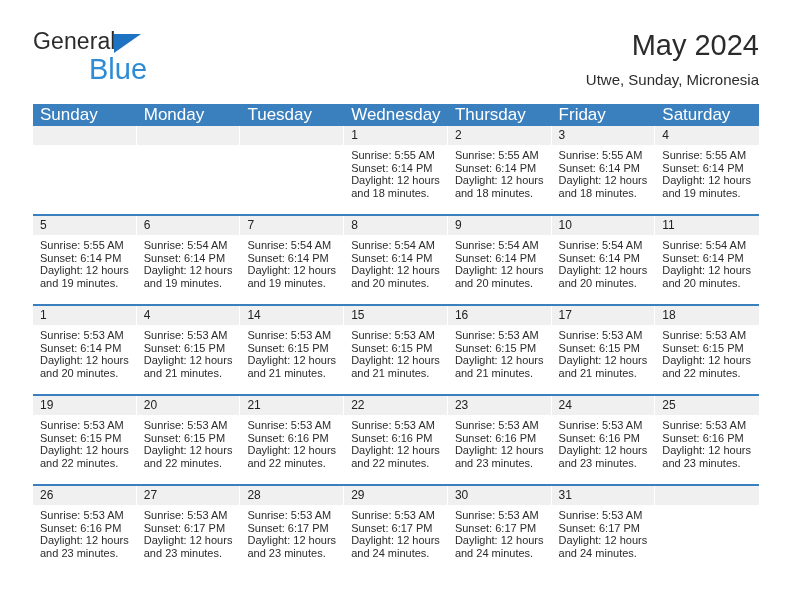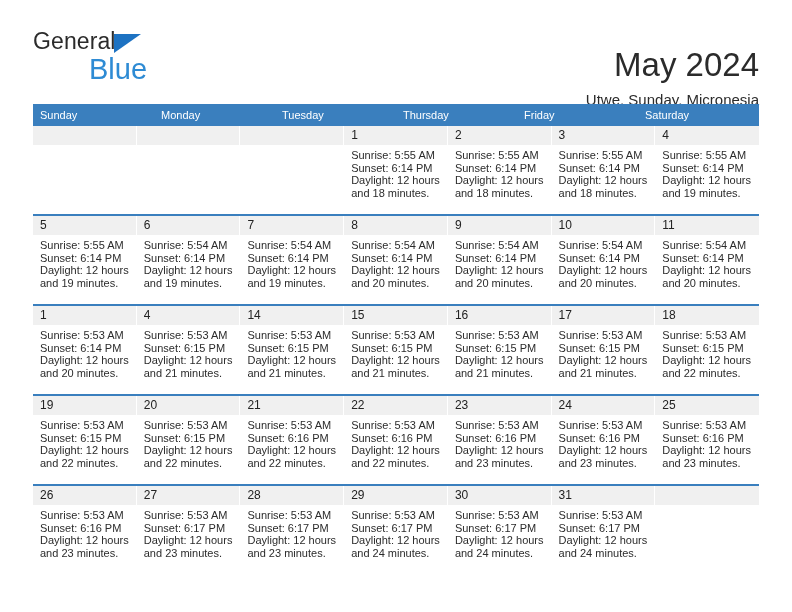--- a/index.html
+++ b/index.html
@@ -63,25 +63,24 @@
     color: #2e8bd4;
     font-family: "Liberation Sans", sans-serif;
   }
   .title-block {
     position: absolute;
     right: 0;
     top: 0;
     text-align: right;
   }
   .cal-title {
-    font-size: 33px;
+    font-size: 29px;
     color: #2b2b2b;
     line-height: 34px;
     white-space: nowrap;
-    margin-top: 20px;
   }
   .cal-subtitle {
     font-size: 15px;
     color: #2b2b2b;
     line-height: 22px;
     margin-top: 7px;
     white-space: nowrap;
   }
 
   
@@ -92,21 +91,21 @@
     width: 726px;
   }
   .weekday-row {
     display: flex;
     background: #3a7fbe;
     height: 22px;
   }
   .weekday {
     flex: 1 1 0;
     color: #ffffff;
-    font-size: 11px;
+    font-size: 17px;
     line-height: 22px;
     padding-left: 7px;
     box-sizing: border-box;
     white-space: nowrap;
     overflow: hidden;
   }
   .week-row {
     display: flex;
     border-top: 2px solid #3a7fbe;
     height: 88px;
@@ -164,20 +163,21 @@
       <div class="cal-subtitle">Utwe, Sunday, Micronesia</div>
     </div>
 
   </div>
 
   <div class="calendar">
     <div class="weekday-row" id="weekday-row">
         <div class="weekday">Sunday</div>
         <div class="weekday">Monday</div>
         <div class="weekday">Tuesday</div>
+        <div class="weekday">Wednesday</div>
         <div class="weekday">Thursday</div>
         <div class="weekday">Friday</div>
         <div class="weekday">Saturday</div>
       </div>
     <div id="weeks-container">
         <div class="week-row first">
           <div class="day-cell empty">
             <div class="day-number"></div>
             <div class="day-info"></div>
           </div>

